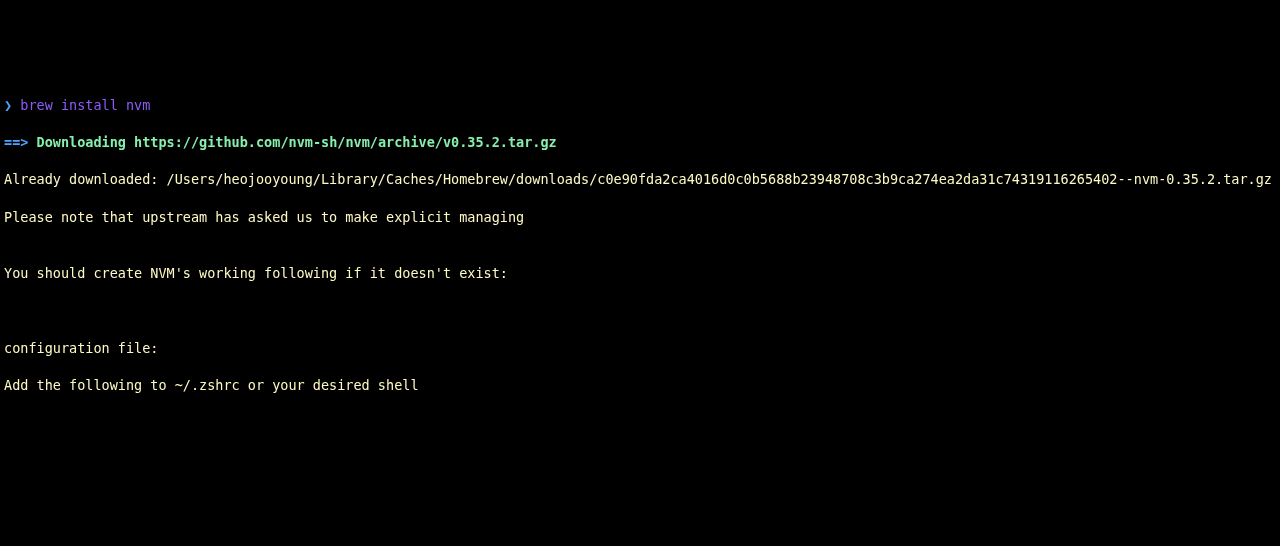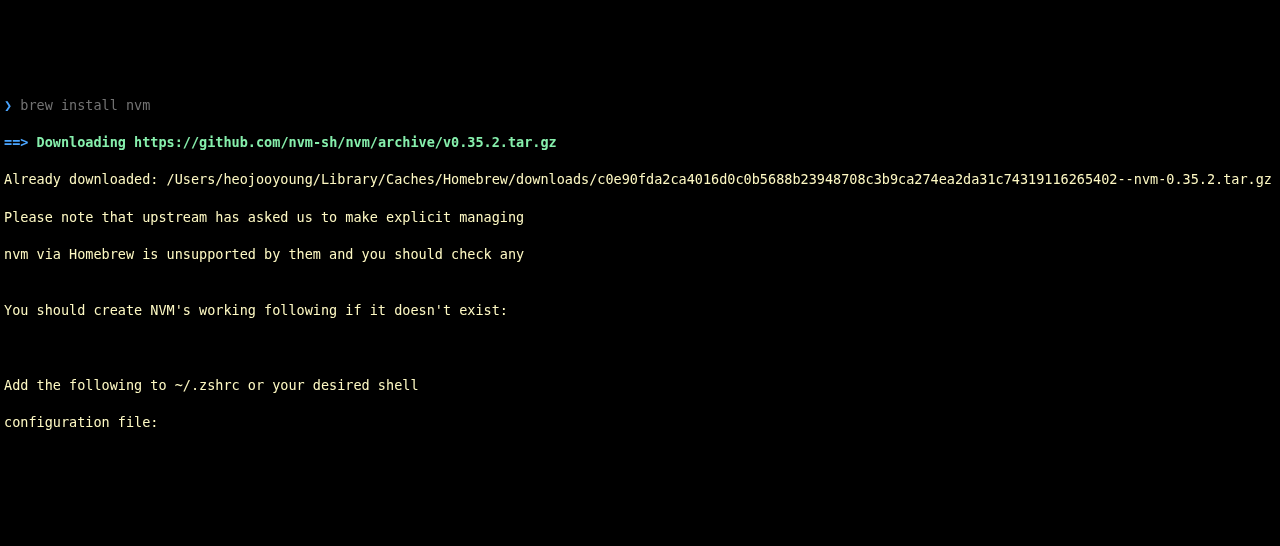--- a/index.html
+++ b/index.html
@@ -19,21 +19,21 @@
       overflow: hidden;
       white-space: pre;
     }
     .line {
       display: block;
     }
     .prompt-arrow {
       color: #4aa5ff;
     }
     .green {
-      color: #737373;
+      color: #8b5cf6;
     }
     .arrow-blue {
       color: #4aa5ff;
       font-weight: bold;
     }
     .bold-white {
       color: #86efac;
       font-weight: bold;
     }
     .normal {
@@ -43,27 +43,26 @@
 </head>
 <body>
 
 
 
 <div>
 <span class="line"><span class="prompt-arrow">❯</span> <span class="green">brew install nvm</span></span>
 <span class="line"><span class="arrow-blue">==&gt;</span> <span class="bold-white">Downloading</span> <span class="bold-white">https://github.com/nvm-sh/nvm/archive/v0.35.2.tar.gz</span></span>
 <span class="line normal">Already downloaded: /Users/heojooyoung/Library/Caches/Homebrew/downloads/c0e90fda2ca4016d0c0b5688b23948708c3b9ca274ea2da31c74319116265402--nvm-0.35.2.tar.gz</span>
 <span class="line normal">Please note that upstream has asked us to make explicit managing</span>
-<span class="line normal">nvm via Homebrew is unsupported by them and you should check any</span>
 <span class="line normal"></span>
 <span class="line normal">You should create NVM's working following if it doesn't exist:</span>
 <span class="line normal"></span>
 <span class="line normal"></span>
+<span class="line normal">configuration file:</span>
 <span class="line normal">Add the following to ~/.zshrc or your desired shell</span>
-<span class="line normal">configuration file:</span>
 <span class="line normal"></span>
 
 
 
 <span class="line normal"></span>
 
 
 
 <span class="line normal"></span>
 

